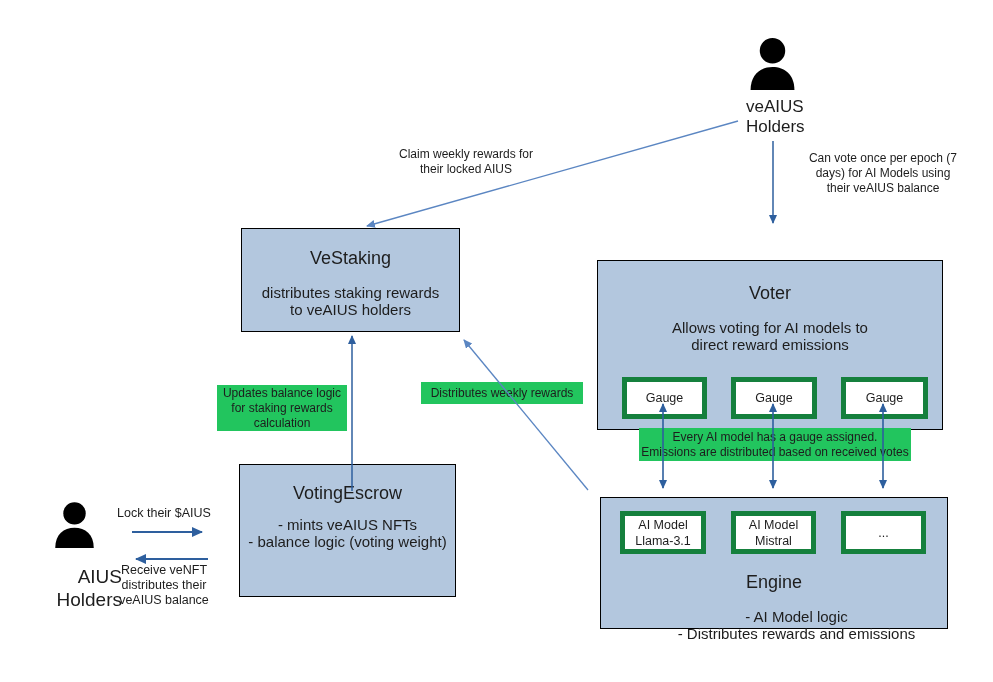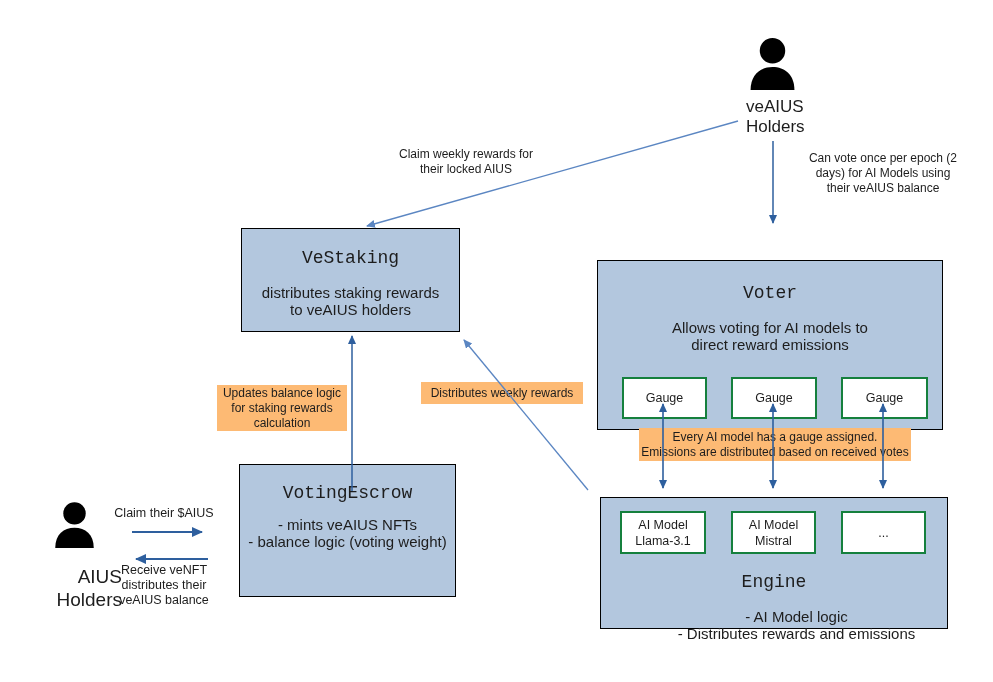--- a/index.html
+++ b/index.html
@@ -18,52 +18,51 @@
     background: #b3c7de;
     border: 1px solid #000000;
     box-sizing: border-box;
     text-align: center;
   }
   .box-title {
     position: absolute;
     left: 0; right: 0;
     font-size: 18px;
     text-align: center;
-    font-family: Liberation Mono, monospace;
   }
   .box-body {
     position: absolute;
     left: 0; right: 0;
     font-size: 15px;
     line-height: 17px;
     text-align: center;
     white-space: pre-line;
   }
   .subbox {
     position: absolute;
     background: #ffffff;
-    border: 2px solid #15803d;
+    border: 5px solid #15803d;
     box-sizing: border-box;
     display: flex;
     align-items: center;
     justify-content: center;
     font-size: 12.5px;
     line-height: 16px;
     text-align: center;
     white-space: pre-line;
   }
   .elabel {
     position: absolute;
     font-size: 12px;
     line-height: 15px;
     text-align: center;
     white-space: pre-line;
   }
   .elabel.bg {
-    background: #fdba74;
+    background: #22c55e;
     display: flex;
     align-items: center;
     justify-content: center;
     box-sizing: border-box;
   }
   .actor-label {
     position: absolute;
     white-space: pre-line;
   }
   .actor-label.top {
@@ -131,34 +130,34 @@
 Mistral</div>
     <div class="subbox" style="left:240px; top:13px; width:85px; height:43px;">...</div>
     <div class="box-title" style="top:74px;">Engine</div>
     <div class="box-body" style="top:110px;padding-left:45px;">- AI Model logic
 - Distributes rewards and emissions</div>
   </div>
 
   <div class="elabel" style="left:366px; top:147px; width:200px;">Claim weekly rewards for
 their locked AIUS</div>
 
-  <div class="elabel" style="left:783px; top:151px; width:200px;">Can vote once per epoch (2
+  <div class="elabel" style="left:783px; top:151px; width:200px;">Can vote once per epoch (7
 days) for AI Models using
 their veAIUS balance</div>
 
   <div class="elabel bg" style="left:217px; top:385px; width:130px; height:46px;">Updates balance logic
 for staking rewards
 calculation</div>
 
   <div class="elabel bg" style="left:421px; top:382px; width:162px; height:22px;">Distributes weekly rewards</div>
 
   <div class="elabel bg" style="left:639px; top:428px; width:272px; height:33px;">Every AI model has a gauge assigned.
 Emissions are distributed based on received votes</div>
 
-  <div class="elabel" style="left:110px; top:506px; width:108px; font-size:12.5px;">Claim their $AIUS</div>
+  <div class="elabel" style="left:110px; top:506px; width:108px; font-size:12.5px;">Lock their $AIUS</div>
 
   <div class="elabel" style="left:106px; top:563px; width:116px; font-size:12.5px;">Receive veNFT
 distributes their
 veAIUS balance</div>
 
   <svg class="arrows">
     <defs>
       <marker id="ah-d" markerUnits="userSpaceOnUse" markerWidth="10" markerHeight="10" refX="8" refY="4" orient="auto">
         <path d="M0,0 L9,4 L0,8 Z" fill="#2e5f9e"></path>
       </marker>

